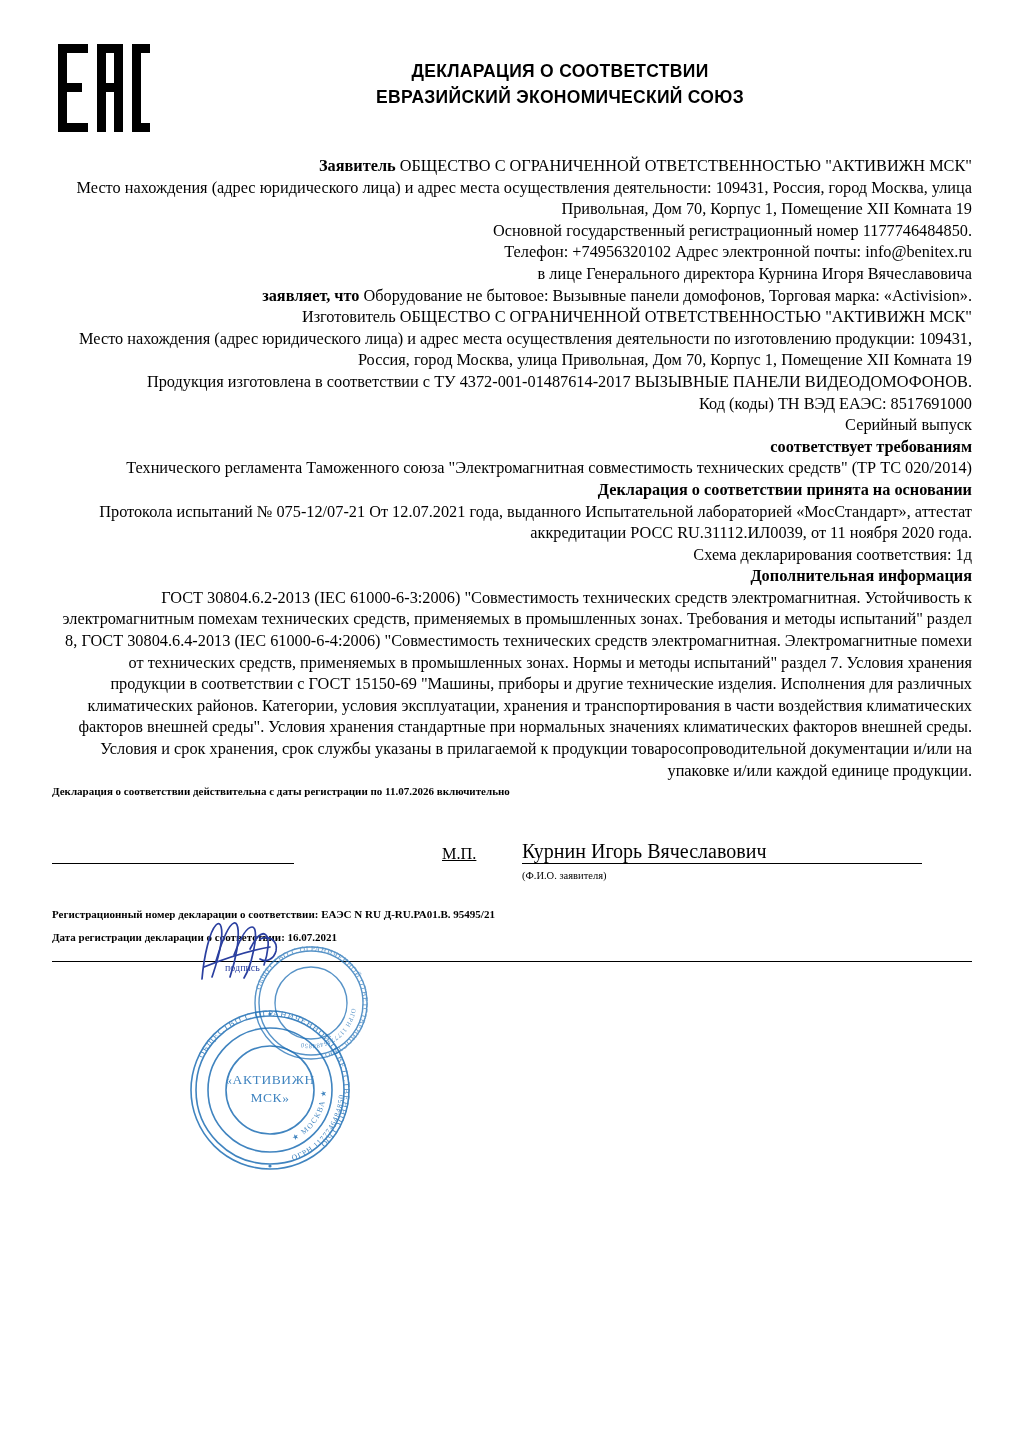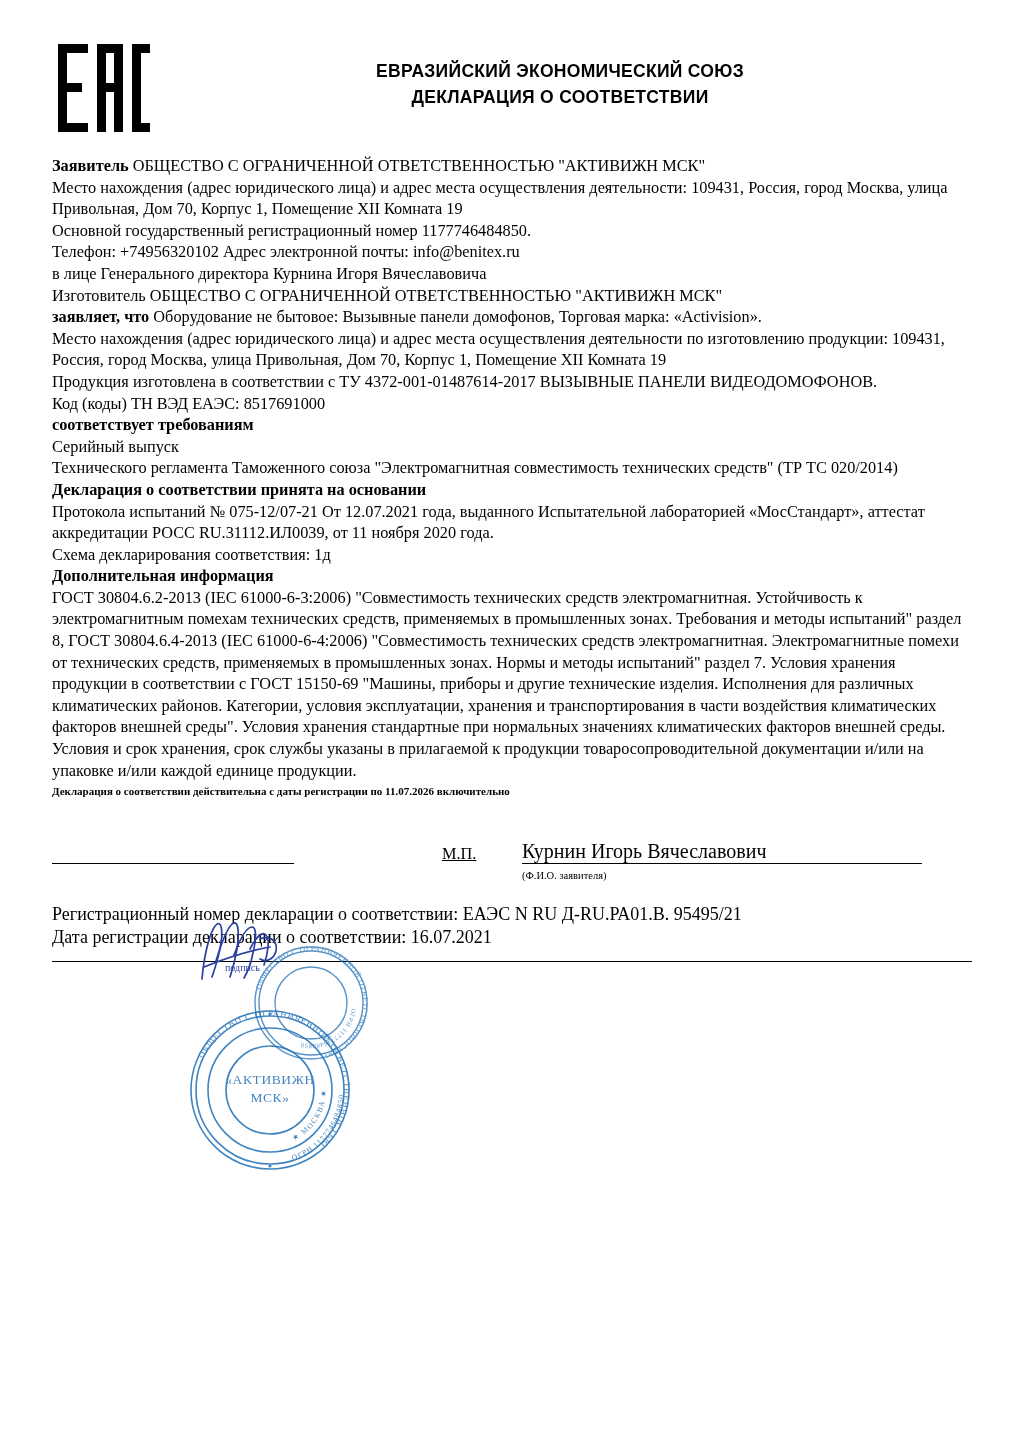--- a/index.html
+++ b/index.html
@@ -61,20 +61,21 @@
   }
   .content p {
     margin: 0;
     padding: 0;
   }
   .b {
     font-weight: bold;
   }
   .block {
     margin: 0 0 0 0;
+    text-align: right;
   }
 
   .valid-line {
     font-weight: bold;
     margin-top: 18px;
     font-size: 11px;
   }
 
   
   .sign-area {
@@ -114,22 +115,22 @@
     position: absolute;
     left: 470px;
     top: 36px;
     width: 400px;
     text-align: left;
     font-size: 10.5px;
   }
 
   .reg-lines {
     margin-top: 18px;
-    font-weight: normal;
-    font-size: 18px;
+    font-weight: bold;
+    font-size: 11px;
     line-height: 23px;
   }
   .hr-bottom {
     margin-top: 12px;
     border-bottom: 1px solid #000;
     width: 920px;
   }
 
   
   .signature-scribble {
@@ -192,50 +193,50 @@
           <rect x="41" y="41" width="26" height="9"></rect>
 
           <rect x="76" y="2" width="9" height="88"></rect>
           <rect x="76" y="2" width="18" height="9"></rect>
           <rect x="76" y="81" width="18" height="9"></rect>
         </g>
       </svg>
     </div>
 
     <div class="header-titles">
+      <div class="line">ДЕКЛАРАЦИЯ О СООТВЕТСТВИИ</div>
       <div class="line">ЕВРАЗИЙСКИЙ ЭКОНОМИЧЕСКИЙ СОЮЗ</div>
-      <div class="line">ДЕКЛАРАЦИЯ О СООТВЕТСТВИИ</div>
     </div>
   </div>
 
   <div class="content">
 
     <p class="block">
       <span class="b">Заявитель</span><span> ОБЩЕСТВО С ОГРАНИЧЕННОЙ ОТВЕТСТВЕННОСТЬЮ "АКТИВИЖН МСК"</span>
     </p>
 
     <p class="block">Место нахождения (адрес юридического лица) и адрес места осуществления деятельности: 109431, Россия, город Москва, улица Привольная, Дом 70, Корпус 1, Помещение XII Комната 19</p>
     <p class="block">Основной государственный регистрационный номер 1177746484850.</p>
     <p class="block">Телефон: +74956320102 Адрес электронной почты: info@benitex.ru</p>
     <p class="block">в лице Генерального директора Курнина Игоря Вячеславовича</p>
 
     <p class="block">
+      <span class="b">заявляет, что</span><span> Оборудование не бытовое: Вызывные панели домофонов, Торговая марка: «Activision».</span>
+    </p>
+
+    <p class="block">
       <span>Изготовитель</span><span> ОБЩЕСТВО С ОГРАНИЧЕННОЙ ОТВЕТСТВЕННОСТЬЮ "АКТИВИЖН МСК"</span>
-    </p>
-
-    <p class="block">
-      <span class="b">заявляет, что</span><span> Оборудование не бытовое: Вызывные панели домофонов, Торговая марка: «Activision».</span>
     </p>
 
     <p class="block">Место нахождения (адрес юридического лица) и адрес места осуществления деятельности по изготовлению продукции: 109431, Россия, город Москва, улица Привольная, Дом 70, Корпус 1, Помещение XII Комната 19</p>
     <p class="block">Продукция изготовлена в соответствии с ТУ 4372-001-01487614-2017 ВЫЗЫВНЫЕ ПАНЕЛИ ВИДЕОДОМОФОНОВ.</p>
     <p class="block">Код (коды) ТН ВЭД ЕАЭС: 8517691000</p>
+    <p class="block">Серийный выпуск</p>
+
     <p class="block b">соответствует требованиям</p>
-
-    <p class="block">Серийный выпуск</p>
     <p class="block">Технического регламента Таможенного союза "Электромагнитная совместимость технических средств" (ТР ТС 020/2014)</p>
 
     <p class="block b">Декларация о соответствии принята на основании</p>
     <p class="block">Протокола испытаний № 075-12/07-21 От 12.07.2021 года, выданного Испытательной лабораторией «МосСтандарт», аттестат аккредитации РОСС RU.31112.ИЛ0039, от 11 ноября 2020 года.</p>
     <p class="block">Схема декларирования соответствия: 1д</p>
 
     <p class="block b">Дополнительная информация</p>
     <p class="block">ГОСТ 30804.6.2-2013 (IEC 61000-6-3:2006) "Совместимость технических средств электромагнитная. Устойчивость к электромагнитным помехам технических средств, применяемых в промышленных зонах. Требования и методы испытаний" раздел 8, ГОСТ 30804.6.4-2013 (IEC 61000-6-4:2006) "Совместимость технических средств электромагнитная. Электромагнитные помехи от технических средств, применяемых в промышленных зонах. Нормы и методы испытаний" раздел 7. Условия хранения продукции в соответствии с ГОСТ 15150-69 "Машины, приборы и другие технические изделия. Исполнения для различных климатических районов. Категории, условия эксплуатации, хранения и транспортирования в части воздействия климатических факторов внешней среды". Условия хранения стандартные при нормальных значениях климатических факторов внешней среды. Условия и срок хранения, срок службы указаны в прилагаемой к продукции товаросопроводительной документации и/или на упаковке и/или каждой единице продукции.</p>
 
     <p class="valid-line">Декларация о соответствии действительна с даты регистрации по 11.07.2026 включительно</p>

